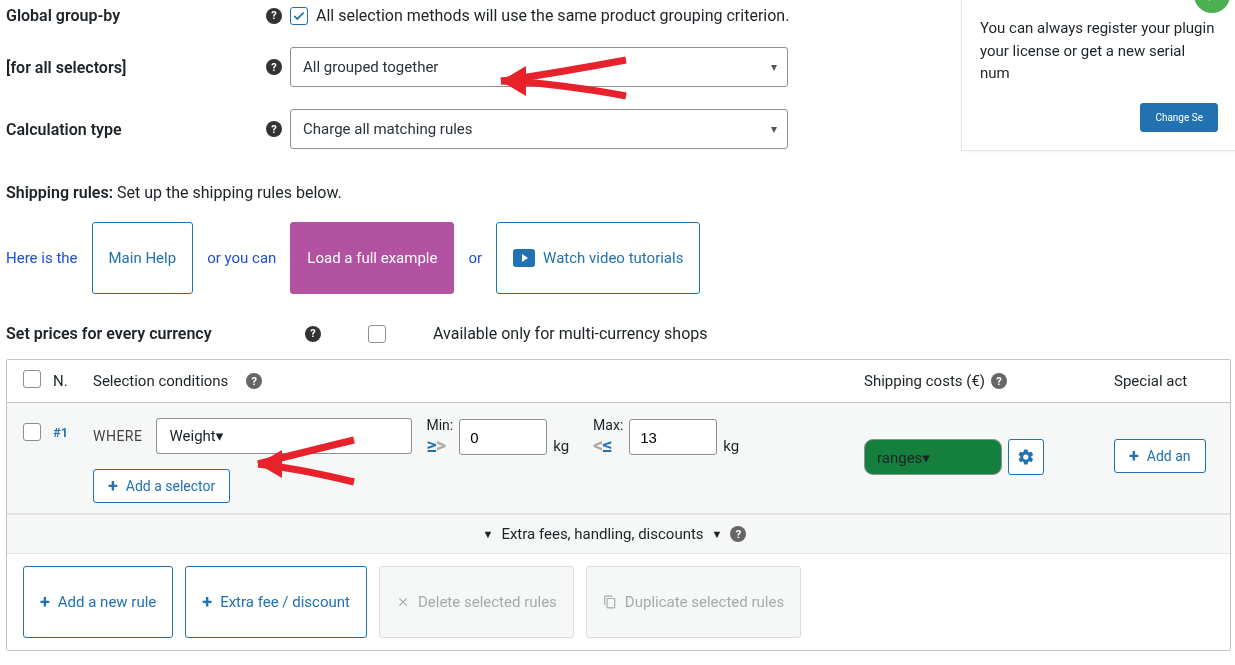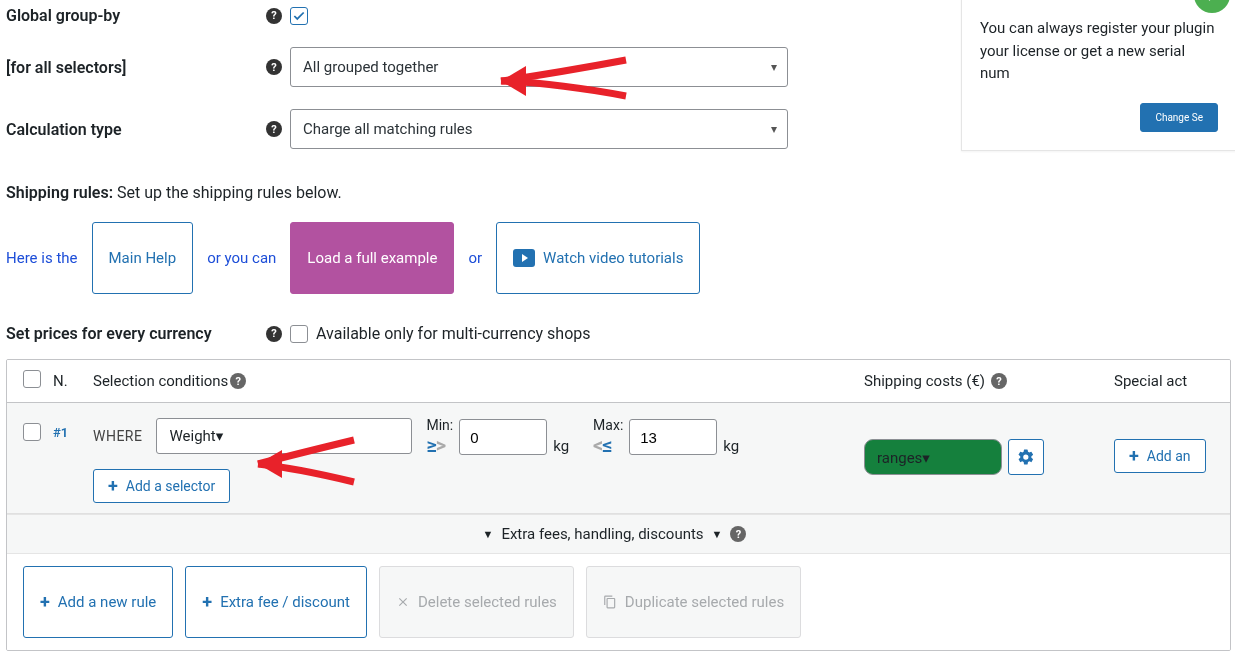--- a/index.html
+++ b/index.html
@@ -72,21 +72,21 @@
     .table-wrap {
       border: 1px solid #c3c4c7; border-radius: 2px; margin-top: 16px;
       width: 1225px; overflow: hidden;
     }
     .thead {
       display: flex; padding: 10px 16px; background: #fff;
       border-bottom: 1px solid #c3c4c7; align-items: center; font-size: 15px;
     }
     .th-check { width: 30px; }
     .th-n { width: 40px; }
-    .th-sel { flex: 1; display: flex; align-items: center; gap: 2px; }
+    .th-sel { flex: 1; display: flex; align-items: center; gap: 18px; }
     .th-cost { width: 250px; display: flex; align-items: center; gap: 6px; }
     .th-spec { width: 100px; }
 
     .trow {
       display: flex; padding: 14px 16px 10px; background: #f6f7f7;
       border-bottom: 1px solid #e0e0e0; align-items: flex-start;
     }
     .td-check { width: 30px; padding-top: 6px; }
     .td-n { width: 40px; color: #2271b1; font-weight: 600; padding-top: 8px; font-size: 13px; }
     .td-sel { flex: 1; }
@@ -178,20 +178,21 @@
   <div class="row">
     <div class="label-col">
       <strong>Global group-by</strong>
     </div>
     <span class="help-q">?</span>
     <span class="checkbox checked">
       <svg viewBox="0 0 24 24">
           <path fill="none" stroke="#2271b1" stroke-width="3" d="M4 12l5 5L20 6"></path>
         </svg>
     </span>
+    <span class="check-text">All selection methods will use the same product grouping criterion.</span>
   </div>
 
   <div class="row">
     <div class="label-col">
       <strong>[for all selectors]</strong>
     </div>
     <span class="help-q">?</span>
     <div class="select wide">
       <span>All grouped together</span>
       <span class="chev">▾</span>
@@ -219,21 +220,21 @@
     <span class="btn btn-link">Main Help</span>
     <span class="plain">or you can</span>
     <span class="btn btn-purple">Load a full example</span>
     <span class="plain">or</span>
     <span class="btn btn-video">
       <span class="play-icon"></span>
       <span>Watch video tutorials</span>
     </span>
   </div>
 
-  <div class="row" style="margin-bottom:6px;">
+  <div class="row" style="margin-bottom:6px;gap:39px;">
     <div class="label-col" style="width:260px;">
       <strong>Set prices for every currency</strong>
     </div>
     <span class="help-q">?</span>
     <span class="checkbox">
       
     </span>
     <span class="check-text">Available only for multi-currency shops</span>
   </div>
 

